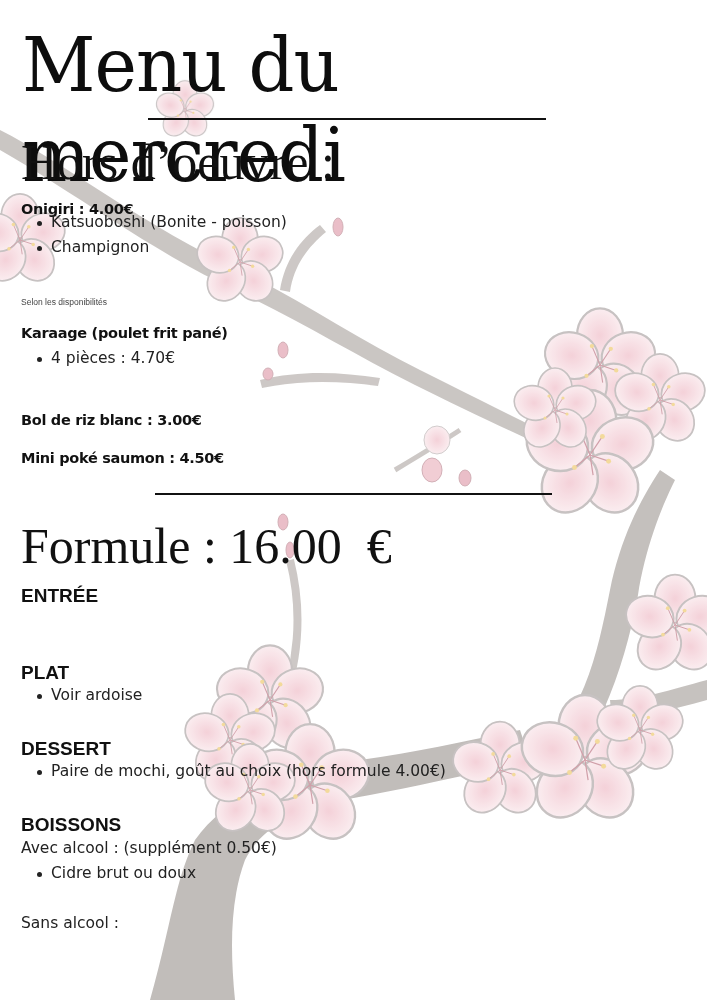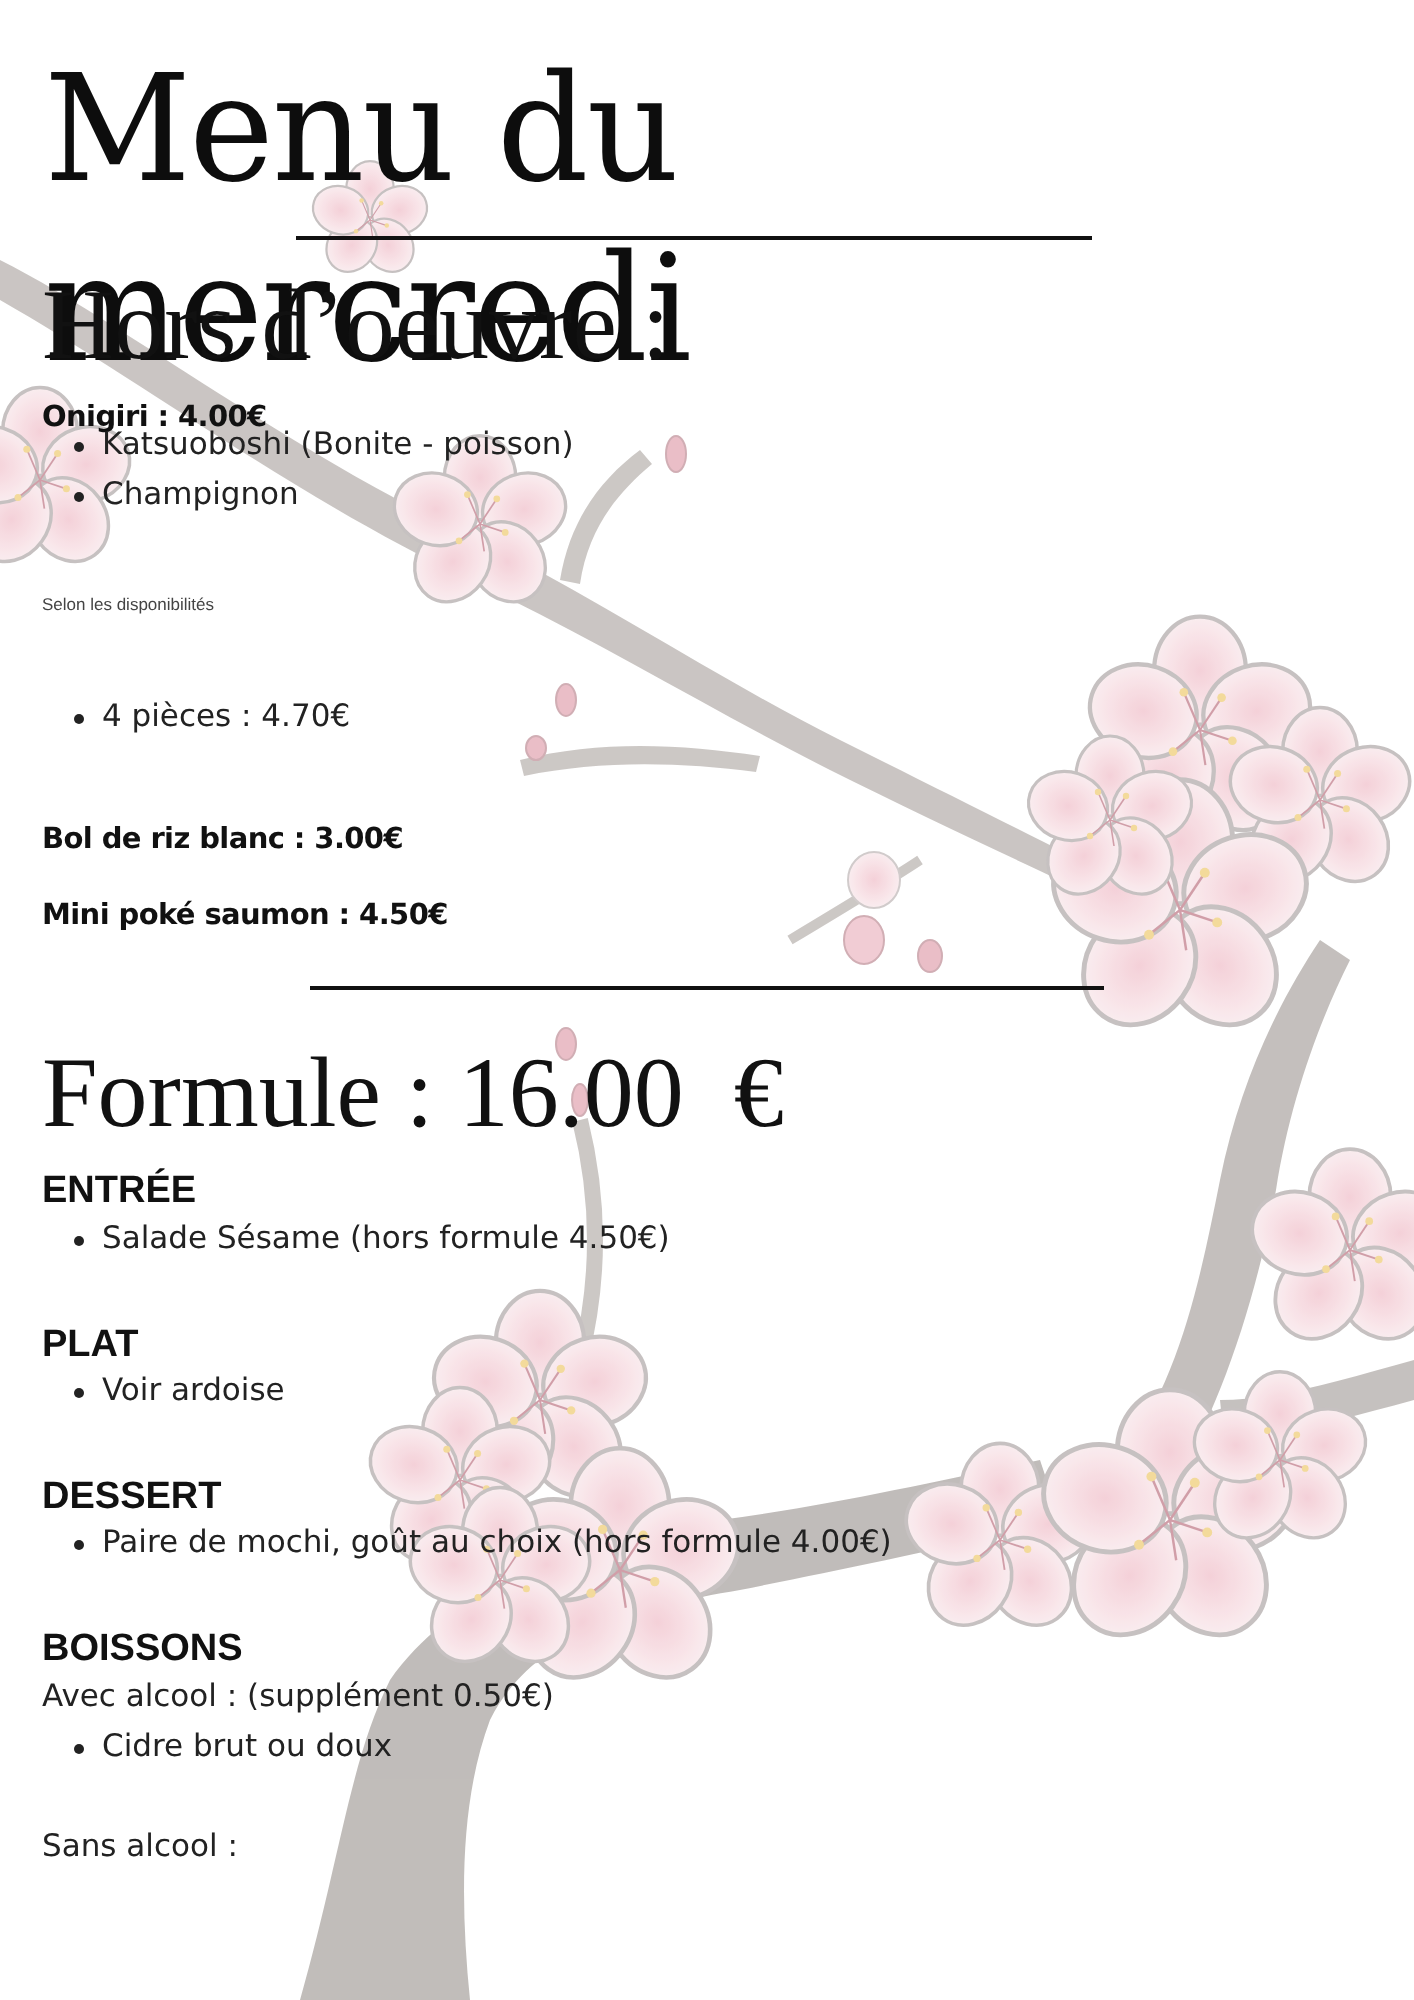--- a/index.html
+++ b/index.html
@@ -94,35 +94,33 @@
 
   <h2 class="section-title" style="top:140px;">Hors d’oeuvre :</h2>
 
   <p class="item-head" style="top:201px;">Onigiri : 4.00€</p>
   <ul class="bul" style="top:210px;">
     <li>Katsuoboshi (Bonite - poisson)</li>
     <li>Champignon</li>
   </ul>
   <p class="note" style="top:297px;">Selon les disponibilités</p>
 
+  <p class="item-head" style="top:325px;">Karaage (poulet frit pané)</p>
   <ul class="bul" style="top:346px;">
     <li>4 pièces : 4.70€</li>
   </ul>
 
   <p class="item-head" style="top:412px;">Bol de riz blanc : 3.00€</p>
   <p class="item-head" style="top:450px;">Mini poké saumon : 4.50€</p>
 
   <div class="rule" style="left:155px; top:493px; width:397px;"></div>
 
   <h2 class="section-title" style="top:524px; white-space:pre;">Formule : 16.00  €</h2>
 
   <p class="cat-head" style="top:585px;">ENTRÉE</p>
-  <ul class="bul" style="top:607px;">
-    <li>Salade Sésame (hors formule 4.50€)</li>
-  </ul>
 
   <p class="cat-head" style="top:662px;">PLAT</p>
   <ul class="bul" style="top:683px;">
     <li>Voir ardoise</li>
   </ul>
 
   <p class="cat-head" style="top:738px;">DESSERT</p>
   <ul class="bul" style="top:759px;">
     <li>Paire de mochi, goût au choix (hors formule 4.00€)</li>
   </ul>

